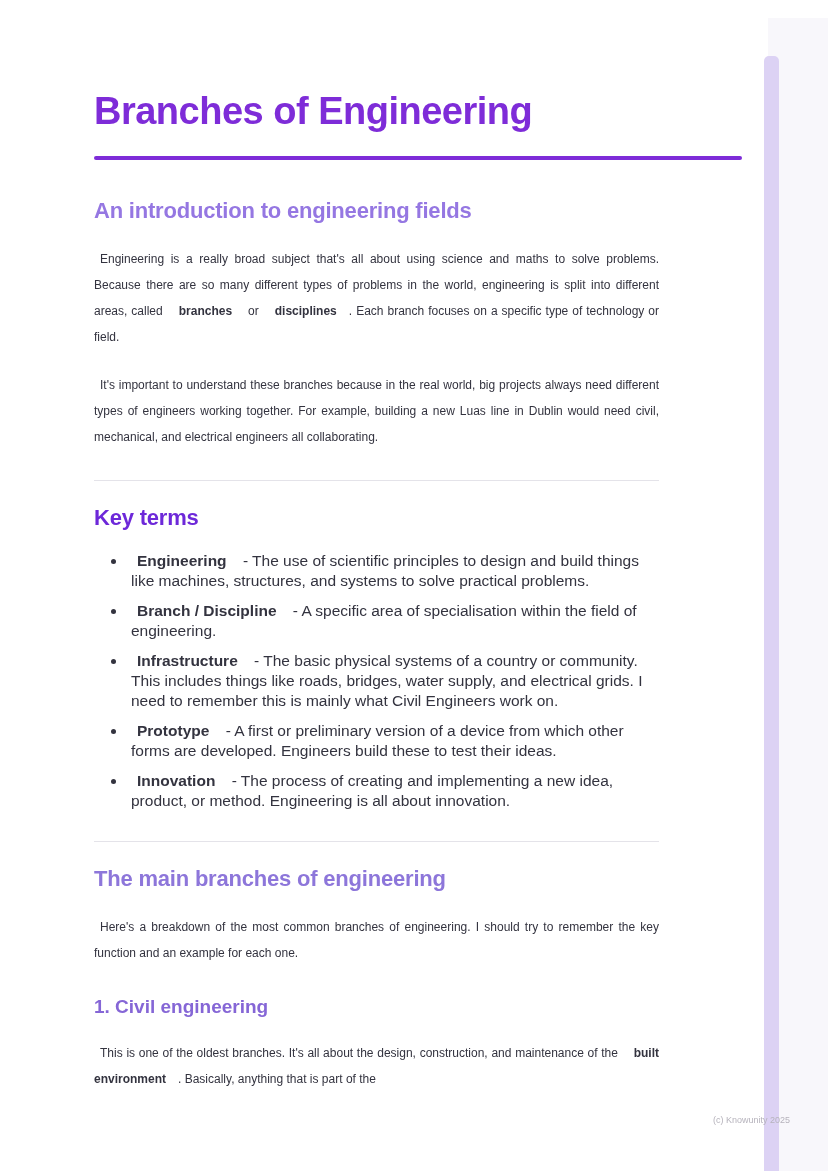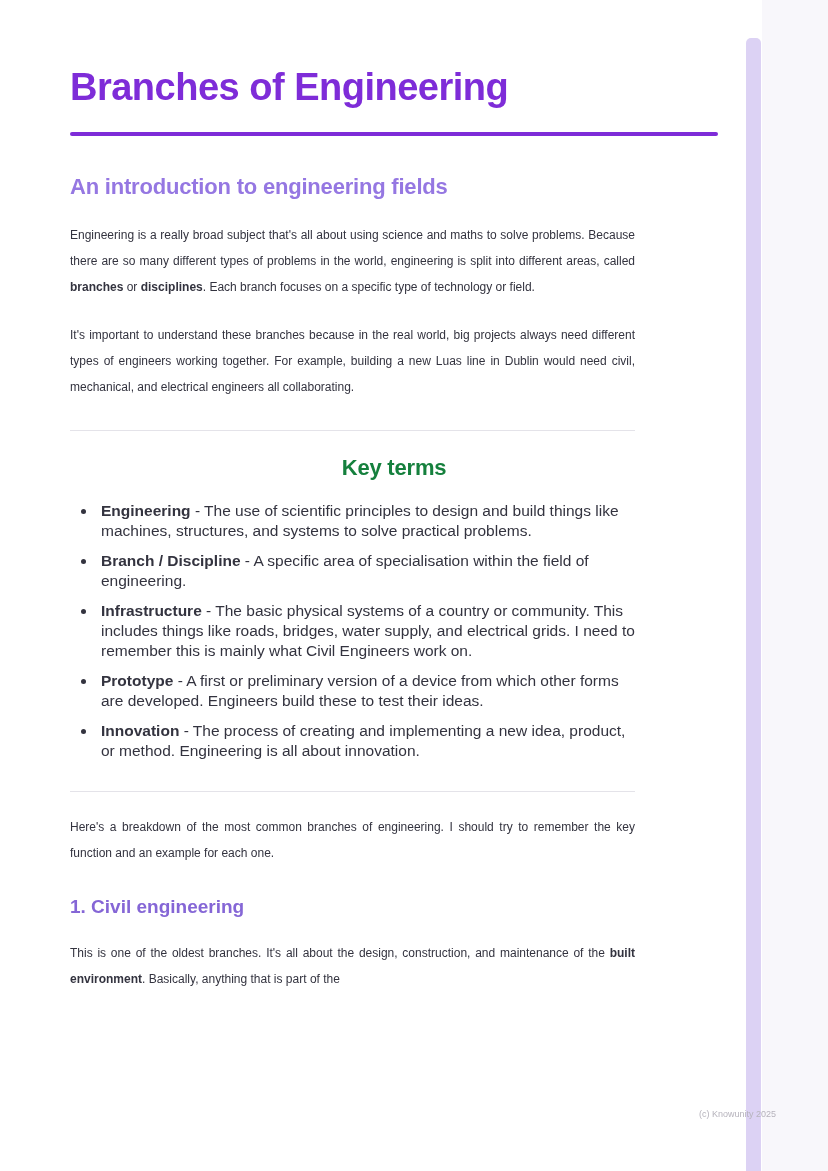--- a/index.html
+++ b/index.html
@@ -1,15 +1,15 @@
 <!DOCTYPE html>
 <html><head>
 <meta charset="utf-8">
 <style>
-  * { margin: 0; padding: 0; box-sizing: border-box; }
+  * { margin: 6px; padding: 0; box-sizing: border-box; }
   html, body { width: 828px; height: 1171px; }
   body {
     position: relative;
     background: #ffffff;
     font-family: "Liberation Sans", sans-serif;
     color: #32323e;
     overflow: hidden;
   }
   .right-margin-bg {
     position: absolute;
@@ -49,21 +49,21 @@
     border-radius: 2px;
     margin-top: 22px;
   }
   .section-heading {
     font-size: 22px;
     font-weight: 700;
     color: #9577e2;
     letter-spacing: -0.2px;
   }
   .h2-intro { margin-top: 38px; }
-  .h2-keyterms { margin-top: 24px; color: #15803d; text-align: center; }
+  .h2-keyterms { margin-top: 24px; color: #6d28d9; }
   .h2-main { margin-top: 24px; color: #8d76da; }
   .sub-heading {
     font-size: 19px;
     font-weight: 700;
     color: #8566d6;
     margin-top: 30px;
   }
   .para {
     width: 565px;
     font-size: 12px;
@@ -88,21 +88,21 @@
   .terms-list li {
     font-size: 15.5px;
     line-height: 20px;
     color: #33333f;
     margin-bottom: 10px;
     padding-left: 4px;
   }
   .terms-list li strong { font-weight: 700; }
   .footer-copyright {
     position: absolute;
-    right: 52px;
+    right: 44px;
     bottom: 52px;
     font-size: 9px;
     color: #b6b3bc;
     z-index: 3;
     text-align: center;
   }
 </style>
 </head>
 <body>
 
@@ -124,20 +124,21 @@
   <ul class="terms-list">
     <li><strong>Engineering</strong><span> - The use of scientific principles to design and build things like machines, structures, and systems to solve practical problems.</span></li>
     <li><strong>Branch / Discipline</strong><span> - A specific area of specialisation within the field of engineering.</span></li>
     <li><strong>Infrastructure</strong><span> - The basic physical systems of a country or community. This includes things like roads, bridges, water supply, and electrical grids. I need to remember this is mainly what Civil Engineers work on.</span></li>
     <li><strong>Prototype</strong><span> - A first or preliminary version of a device from which other forms are developed. Engineers build these to test their ideas.</span></li>
     <li><strong>Innovation</strong><span> - The process of creating and implementing a new idea, product, or method. Engineering is all about innovation.</span></li>
   </ul>
 
   <hr class="divider">
 
+  <h2 class="section-heading h2-main">The main branches of engineering</h2>
   <p class="para"><span>Here's a breakdown of the most common branches of engineering. I should try to remember the key function and an example for each one.</span></p>
 
   <h3 class="sub-heading">1. Civil engineering</h3>
   <p class="para"><span>This is one of the oldest branches. It's all about the design, construction, and maintenance of the </span><strong>built environment</strong><span>. Basically, anything that is part of the</span></p>
 
 </div>
 
 <div class="footer-copyright">(c) Knowunity 2025</div>
 
 </body></html>

